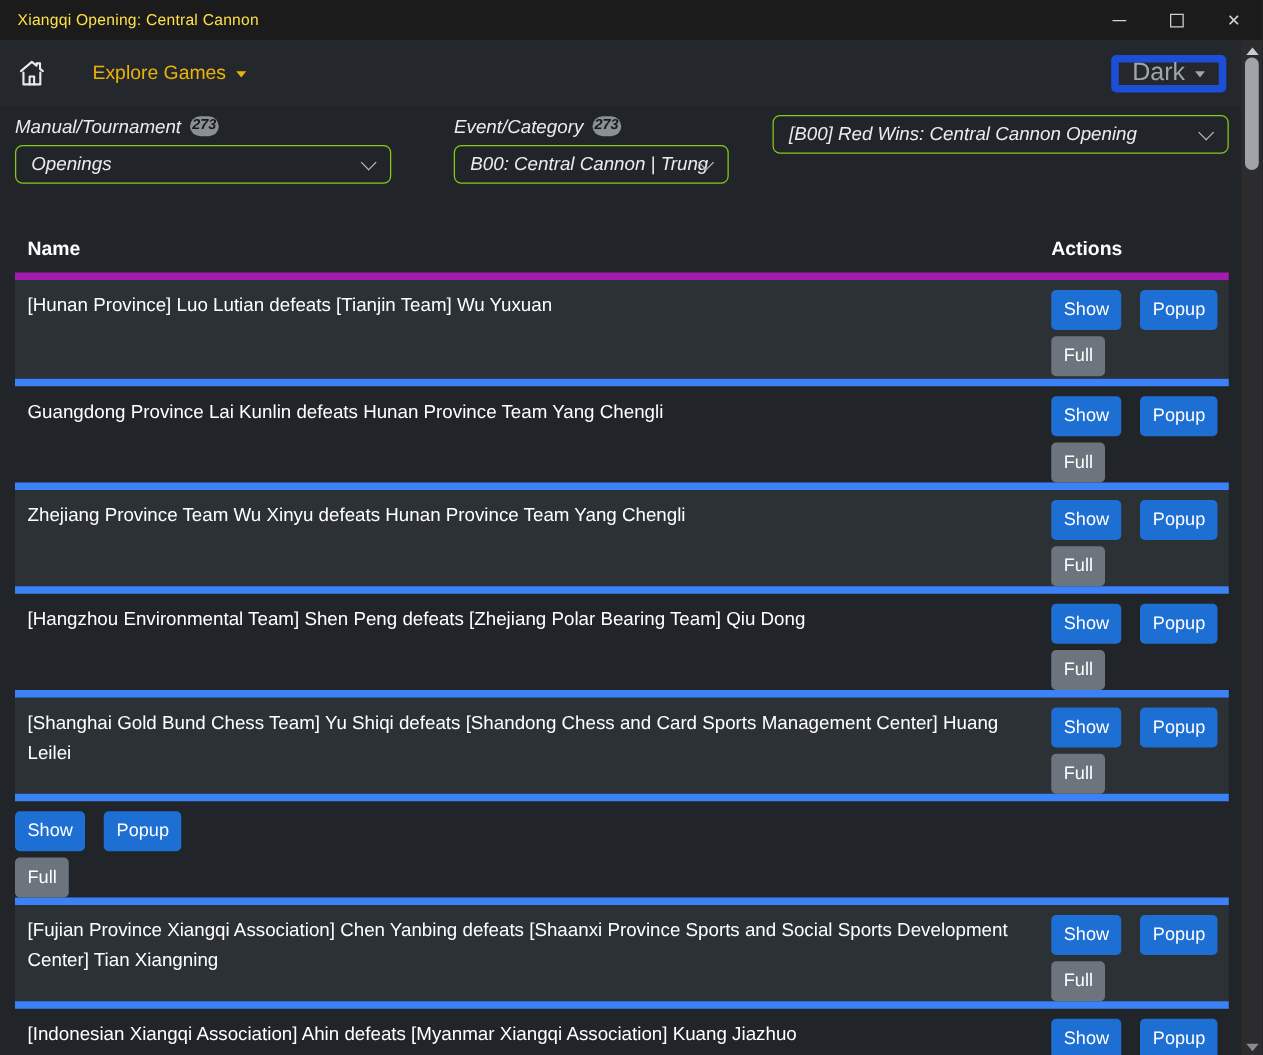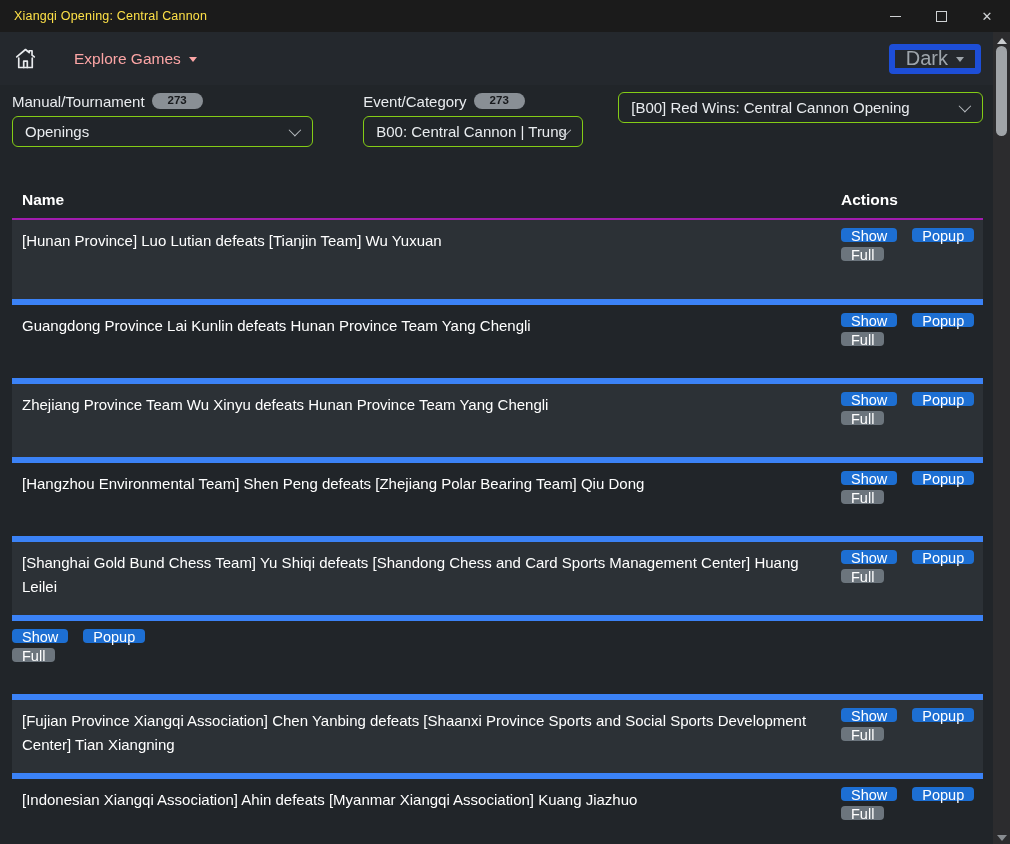--- a/index.html
+++ b/index.html
@@ -17,54 +17,54 @@
     font-size: 12.5px; color: #fde047; letter-spacing: .2px; }
   .win-controls { display: flex; }
   .win-btn { width: 46px; display: flex; align-items: center; justify-content: center; color: #cfd2d4; cursor: pointer; }
   .glyph-min { width: 11px; height: 1px; background: #cfd2d4; display: inline-block; }
   .glyph-max { width: 11px; height: 11px; border: 1px solid #cfd2d4; display: inline-block; }
   .glyph-close { font-size: 13px; line-height: 1; color: #cfd2d4; }
   
   .navbar { height: 53px; width: 993px; background: #24282d; display: flex; align-items: center; padding: 0 12px; }
   .home-link { width: 40px; display: flex; align-items: center; cursor: pointer; }
   .nav-item { display: flex; align-items: center; gap: 8px; margin-left: 22px;
-    color: #fca5a5; font-size: 15.5px; cursor: pointer; }
+    color: #eab308; font-size: 15.5px; cursor: pointer; }
   .caret-down { width: 0; height: 0; border-left: 4.5px solid transparent; border-right: 4.5px solid transparent;
     border-top: 5px solid currentColor; display: inline-block; margin-top: 2px; }
   .theme-btn { margin-left: auto; height: 30px; padding: 0 11px; border: 6px solid #1d4ed8; border-radius: 4px;
     background: transparent; color: #9ea5ab; font-size: 20px; display: flex; align-items: center; gap: 8px;
     font-family: inherit; cursor: pointer; }
   
   .content { width: 993px; padding: 6px 10px 0 12px; }
-  .filters { display: flex; margin-top: 1px; }
+  .filters { display: flex; margin-top: 1px; font-style: italic; }
   .filter-col1 { width: 308px; margin-right: 25px; }
   .filter-col2 { width: 220px; margin-right: 35px; margin-left: 25px; }
   .filter-col3 { width: 373px; }
   .filter-label { display: flex; align-items: center; gap: 7px; font-size: 15px; color: #e9ecef;
     margin-bottom: 6px; height: 18px; }
   .count-badge { background: #898f95; color: #17191c; font-size: 11.5px; font-weight: bold;
-    padding: 2px 16px 3px; border-radius: 9px; line-height: 1; }
+    padding: 2px 2px 3px; border-radius: 9px; line-height: 1; }
   .select { position: relative; height: 31px; border: 1px solid #84cc16; border-radius: 6px; background: #212529;
     color: #e9ecef; font-size: 15px; display: flex; align-items: center; padding: 0 34px 0 12px;
     white-space: nowrap; overflow: hidden; cursor: pointer; }
   .chevron { position: absolute; right: 14px; top: 10px; width: 9px; height: 9px;
     border-right: 1.6px solid #b8bcc0; border-bottom: 1.6px solid #b8bcc0; transform: rotate(45deg) translateY(-2px); }
   
   .games-table { margin-top: 36px; }
-  .thead { display: flex; padding: 8px 0 9px; border-bottom: 2px solid #a21caf; }
+  .thead { display: flex; padding: 8px 0 9px; border-bottom: 6px solid #a21caf; }
   .th-name { flex: 1; padding-left: 10px; font-size: 15.5px; font-weight: bold; color: #fff; }
   .th-actions { width: 142px; font-size: 15.5px; font-weight: bold; color: #fff; }
   .trow { display: flex; min-height: 79px; }
   .trow:nth-child(odd) { background: #2c3136; }
   .trow + .trow { border-top: 6px solid #3b82f6; }
   .td-name { flex: 1; padding: 9px 20px 8px 10px; font-size: 15px; line-height: 24px; color: #fff; }
   .td-name span { display: block; max-width: 800px; }
   .td-actions { width: 142px; padding-top: 8px; display: flex; flex-wrap: wrap;
     column-gap: 15px; row-gap: 5px; align-content: flex-start; }
-  .btn { height: 14px; padding: 0 10px; border: none; border-radius: 4px; color: #fff;
+  .btn { height: 32px; padding: 0 10px; border: none; border-radius: 4px; color: #fff;
     font-size: 14.5px; font-family: inherit; cursor: pointer; }
   .btn-primary { background: var(--primary-button, #1d6fd3); }
   .btn-secondary { background: var(--secondary-button, #6c757d); }
   
   .scrollbar { position: absolute; top: 32px; right: 0; width: 17px; height: 812px; background: #2c2c2e; }
   .sb-arrow-up { position: absolute; top: 6px; left: 3.5px; width: 0; height: 0;
     border-left: 5px solid transparent; border-right: 5px solid transparent; border-bottom: 6px solid #c9cccf; cursor: pointer; }
   .sb-thumb { position: absolute; top: 14px; left: 3px; width: 11px; height: 90px;
     background: #a0a4a8; border-radius: 5.5px; cursor: pointer; }
   .sb-arrow-down { position: absolute; bottom: 3px; left: 3.5px; width: 0; height: 0;

